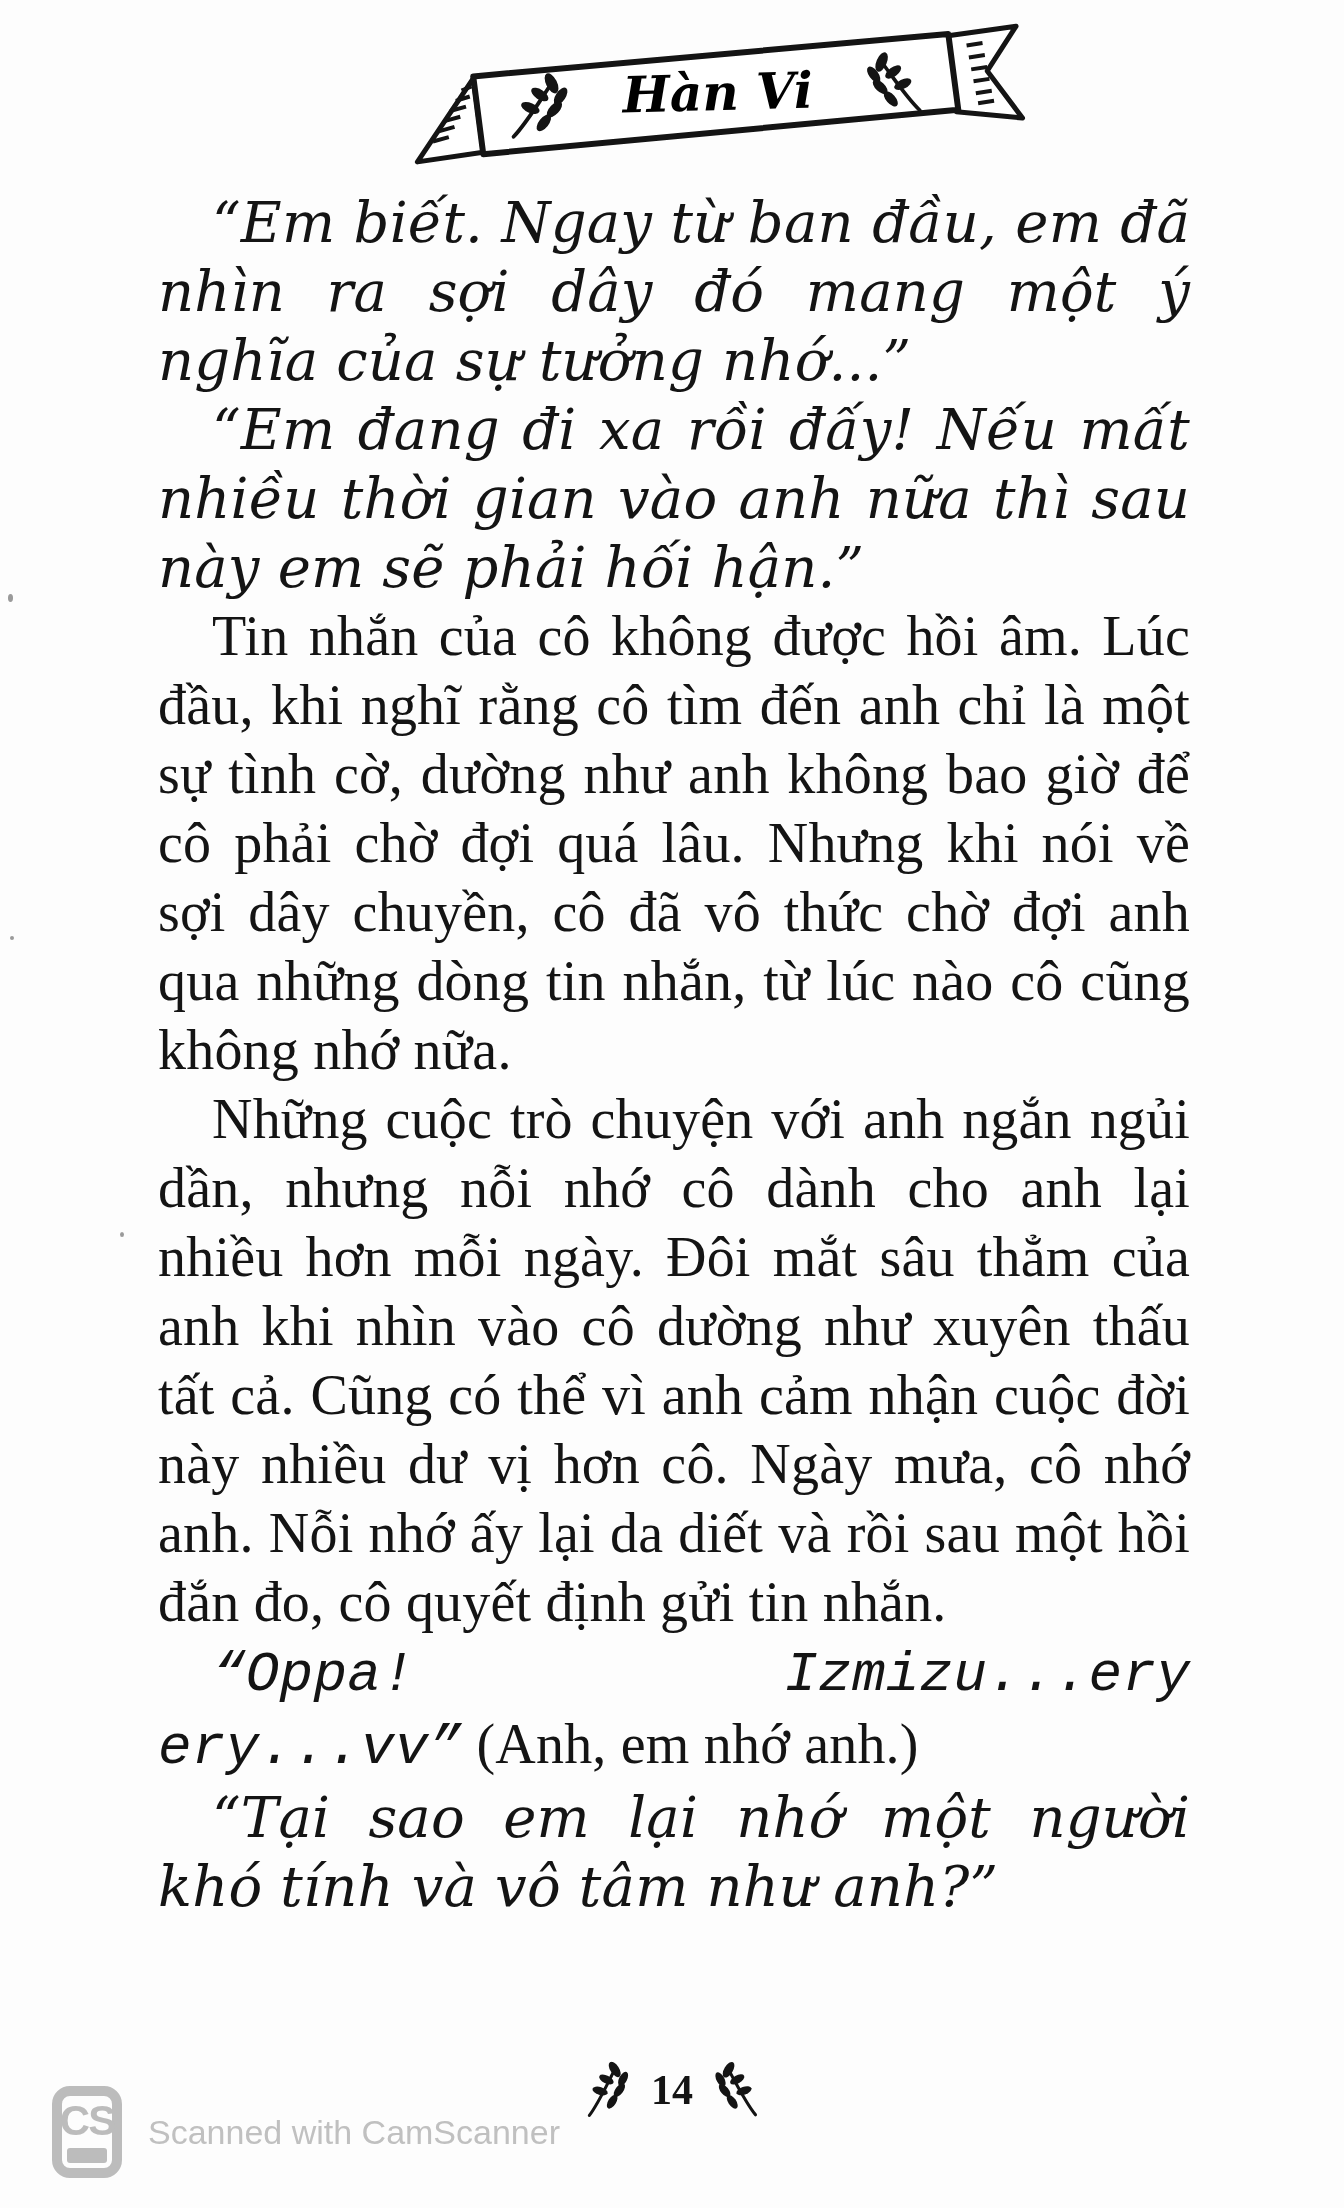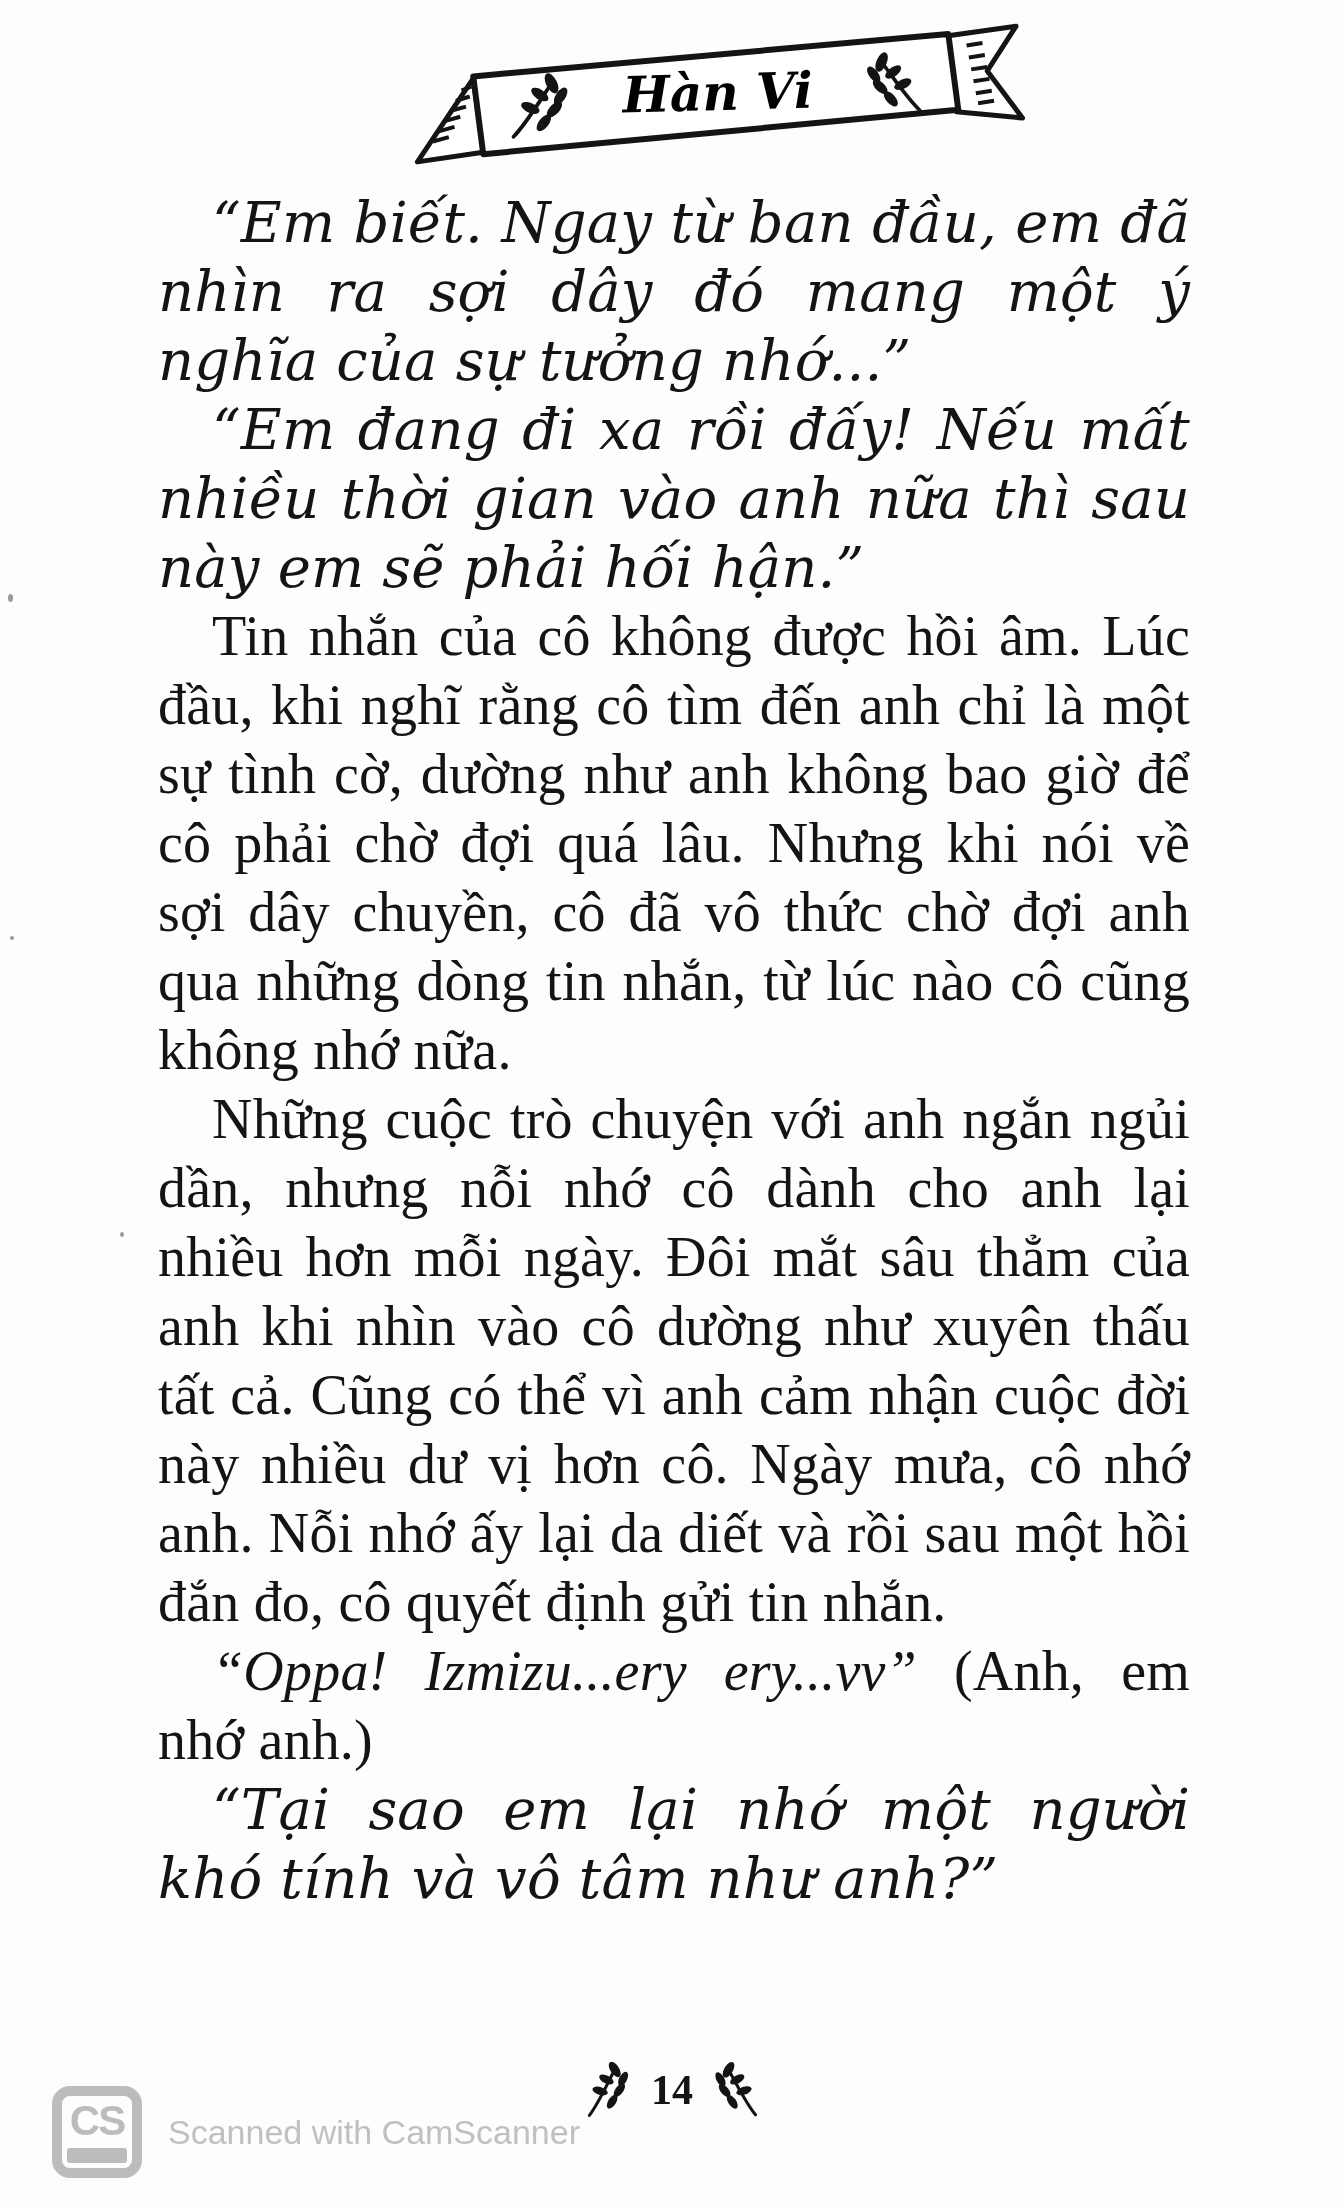--- a/index.html
+++ b/index.html
@@ -21,21 +21,21 @@
   }
 
   
   .text-block {
     position:absolute; left:158px; top:188px; width:1032px;
     font-size:56px; line-height:69px; text-align:justify;
     letter-spacing:0.2px;
   }
   .text-block p { margin:0; text-indent:54px; }
   .text-block p.q { font-family:"DejaVu Serif", serif; font-style:italic; }
-  .q-inline { font-family:Liberation Serif, serif; font-style:italic; }
+  .q-inline { font-family:Liberation Mono, monospace; font-style:italic; }
 
   
   .page-footer {
     position:absolute; left:0; top:2062px; width:100%;
     display:flex; justify-content:center; align-items:center; gap:16px;
     z-index:3;
   }
   .page-number {
     font-family:"Liberation Serif", serif; font-weight:bold; font-size:42px;
     color:#141414;
@@ -44,21 +44,21 @@
   .leaf.tilt-l { transform:rotate(-8deg); }
   .leaf.tilt-r { transform:scaleX(-1) rotate(-6deg); }
 
   
   .watermark {
     position:absolute; left:52px; top:2086px;
     display:flex; align-items:center; gap:26px;
     color:#bcbcbc; z-index:2;
   }
   .cs-logo {
-    width:90px; height:92px; box-sizing:border-box;
+    width:70px; height:92px; box-sizing:border-box;
     border:10px solid #bcbcbc; border-radius:18px;
     display:flex; flex-direction:column; align-items:center;
     justify-content:space-between; padding:2px 5px 5px 5px;
   }
   .cs-letters {
     font-family:"Liberation Sans", sans-serif; font-weight:bold;
     font-size:42px; line-height:46px; color:#bcbcbc; letter-spacing:-2px;
   }
   .cs-bar { width:100%; height:15px; background:#bcbcbc; border-radius:3px; }
   .watermark-label {

